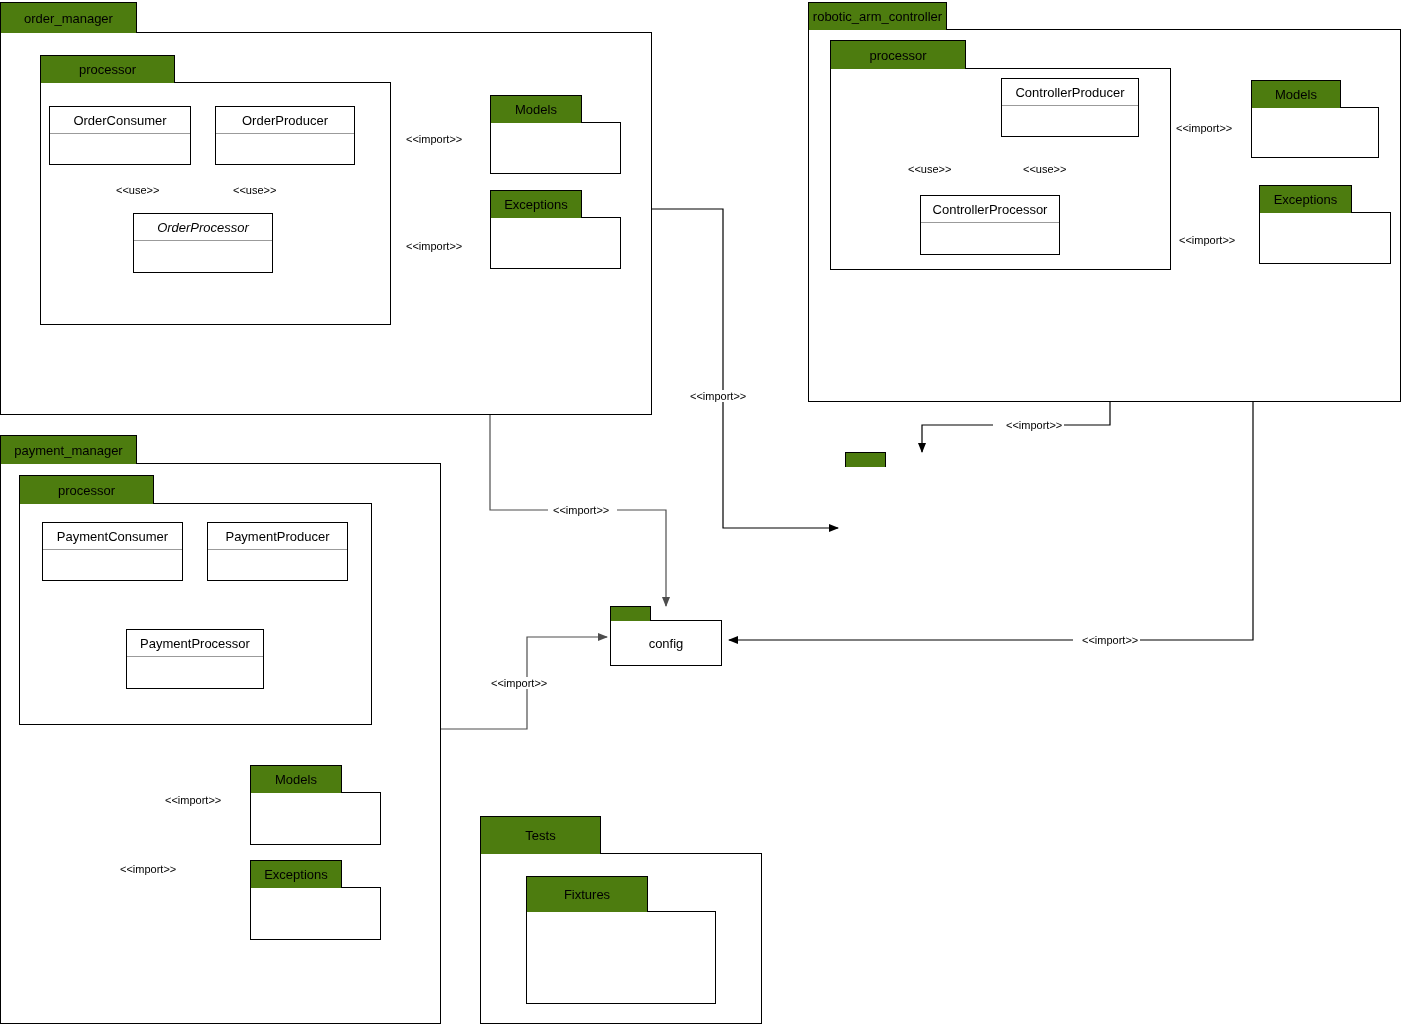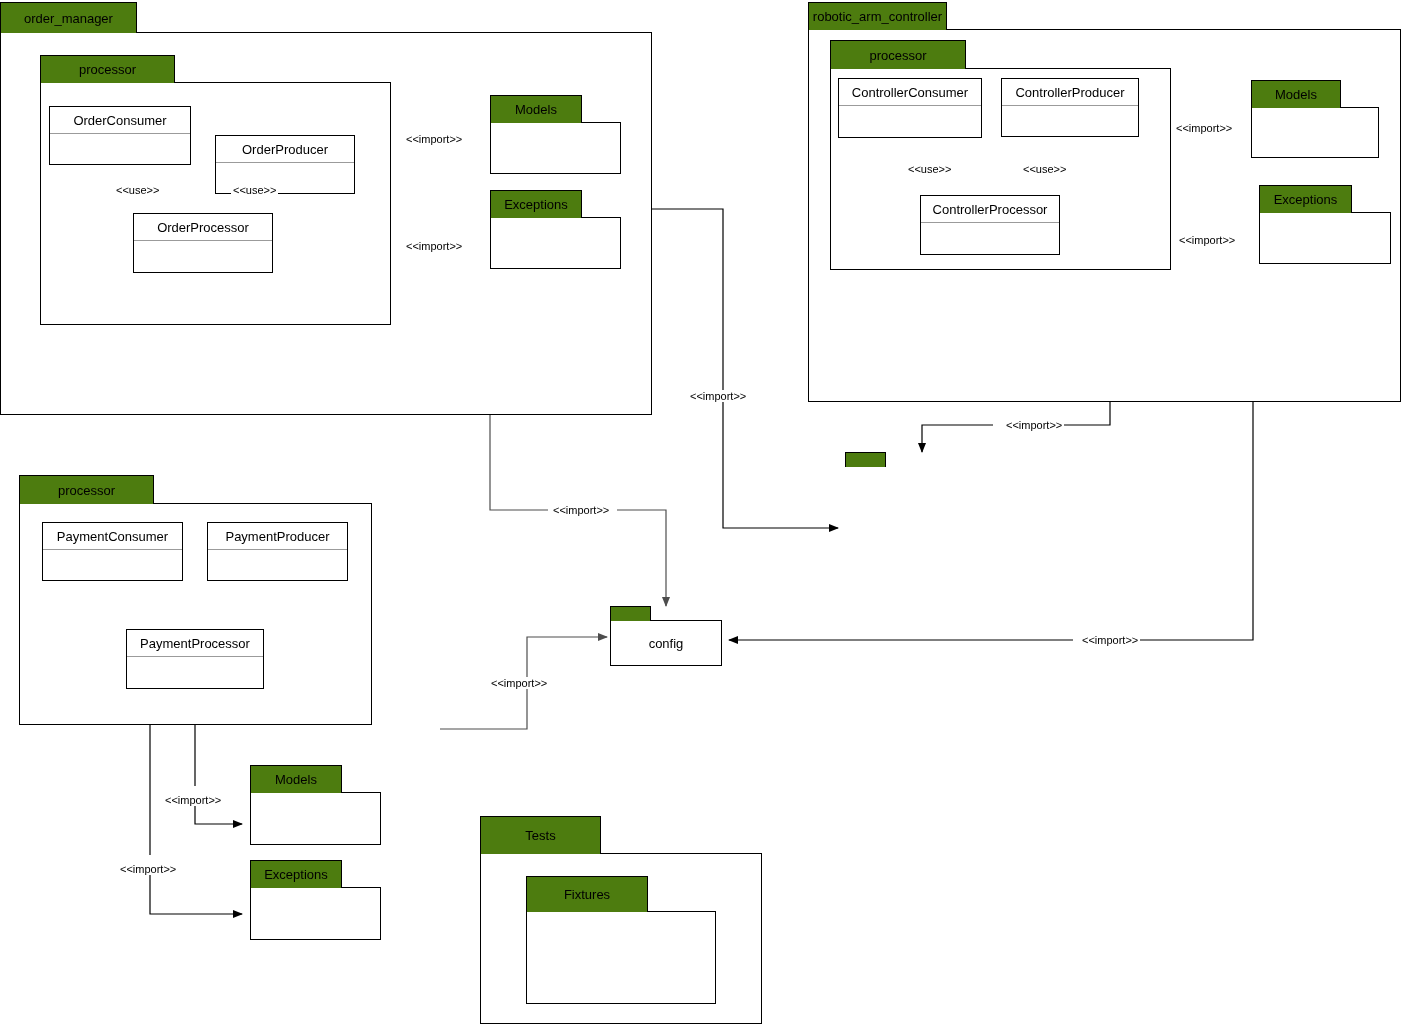--- a/index.html
+++ b/index.html
@@ -154,25 +154,25 @@
     <div class="pkg-tab" style="width:135px; height:28px;">
       <span>processor</span>
     </div>
     <div class="pkg-body" style="top:27px; width:351px; height:243px;"></div>
   </div>
 
   <div class="cls" style="left:49px; top:106px; width:142px; height:59px;">
     <div class="cls-name">OrderConsumer</div>
     <div class="cls-attrs" style="height:31px;"></div>
   </div>
-  <div class="cls" style="left:215px; top:106px; width:140px; height:59px;margin-top:29px;">
+  <div class="cls" style="left:215px; top:106px; width:140px; height:59px;">
     <div class="cls-name">OrderProducer</div>
     <div class="cls-attrs" style="height:31px;"></div>
   </div>
-  <div class="cls" style="left:133px; top:213px; width:140px; height:60px;">
+  <div class="cls" style="left:133px; top:213px; width:140px; height:60px;font-style:italic;">
     <div class="cls-name">OrderProcessor</div>
     <div class="cls-attrs" style="height:32px;"></div>
   </div>
 
   <div class="pkg" style="left:490px; top:95px; width:131px; height:79px;">
     <div class="pkg-tab" style="width:92px; height:28px;">
       <span>Models</span>
     </div>
     <div class="pkg-body" style="top:27px; width:131px; height:52px;"></div>
   </div>
@@ -191,24 +191,20 @@
     <div class="pkg-body" style="top:27px; width:593px; height:373px;"></div>
   </div>
 
   <div class="pkg" style="left:830px; top:40px; width:341px; height:230px;">
     <div class="pkg-tab" style="width:136px; height:29px;">
       <span>processor</span>
     </div>
     <div class="pkg-body" style="top:28px; width:341px; height:202px;"></div>
   </div>
 
-  <div class="cls" style="left:838px; top:78px; width:144px; height:60px;">
-    <div class="cls-name">ControllerConsumer</div>
-    <div class="cls-attrs" style="height:32px;"></div>
-  </div>
   <div class="cls" style="left:1001px; top:78px; width:138px; height:59px;">
     <div class="cls-name">ControllerProducer</div>
     <div class="cls-attrs" style="height:31px;"></div>
   </div>
   <div class="cls" style="left:920px; top:195px; width:140px; height:60px;">
     <div class="cls-name">ControllerProcessor</div>
     <div class="cls-attrs" style="height:32px;"></div>
   </div>
 
   <div class="pkg" style="left:1251px; top:80px; width:128px; height:78px;">
@@ -218,20 +214,26 @@
     <div class="pkg-body" style="top:27px; width:128px; height:51px;"></div>
   </div>
 
   <div class="pkg" style="left:1259px; top:185px; width:132px; height:79px;">
     <div class="pkg-tab" style="width:93px; height:28px;">
       <span>Exceptions</span>
     </div>
     <div class="pkg-body" style="top:27px; width:132px; height:52px;"></div>
   </div>
 
+  <div class="pkg" style="left:0px; top:435px; width:441px; height:589px;">
+    <div class="pkg-tab" style="width:137px; height:29px;">
+      <span>payment_manager</span>
+    </div>
+    <div class="pkg-body" style="top:28px; width:441px; height:561px;"></div>
+  </div>
 
   <div class="pkg" style="left:19px; top:475px; width:353px; height:250px;">
     <div class="pkg-tab" style="width:135px; height:29px;">
       <span>processor</span>
     </div>
     <div class="pkg-body" style="top:28px; width:353px; height:222px;"></div>
   </div>
 
   <div class="cls" style="left:42px; top:522px; width:141px; height:59px;">
     <div class="cls-name">PaymentConsumer</div>

